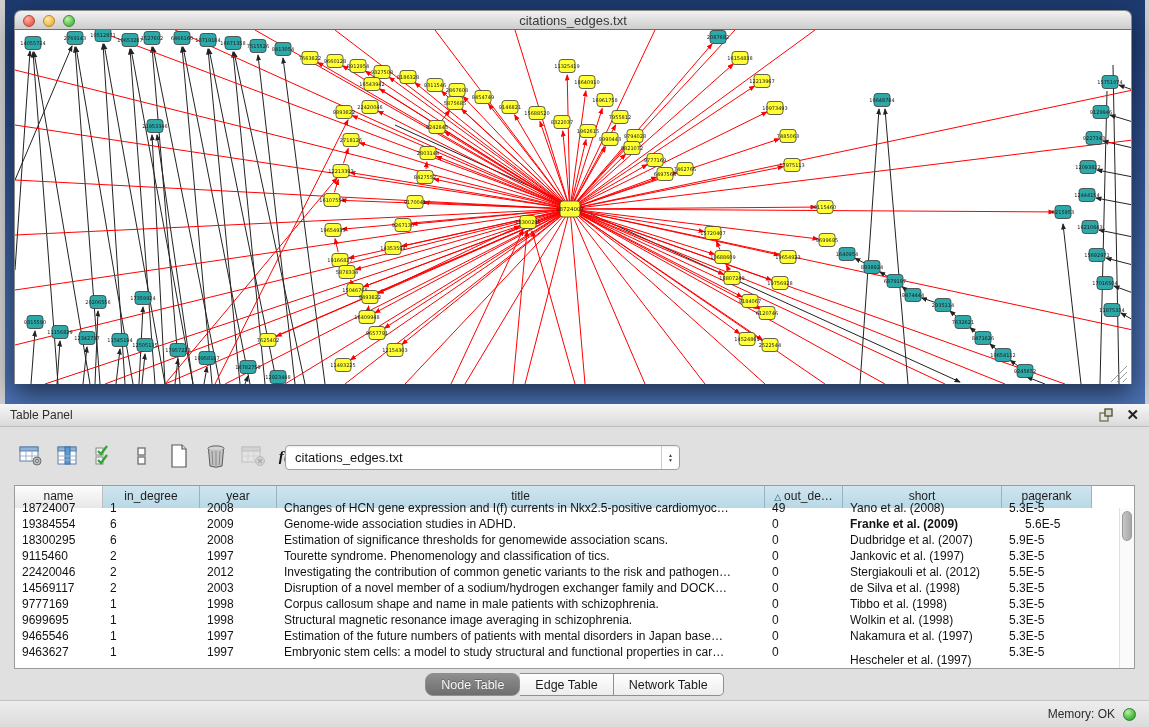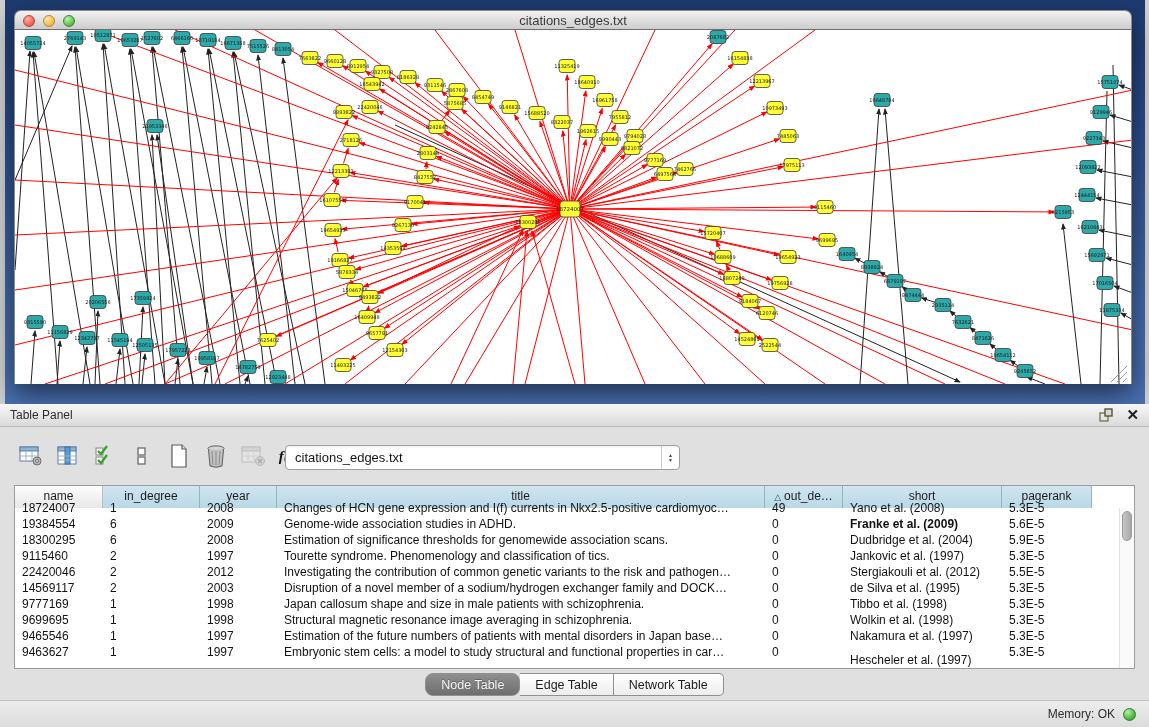--- a/index.html
+++ b/index.html
@@ -855,29 +855,29 @@
             <div class="td" style="width: 159px;">Yano et al. (2008)</div>
             <div class="td" style="width: 90px;">5.3E-5</div>
           </div>
           <div class="trow">
             <div class="td" style="width: 88px;">19384554</div>
             <div class="td" style="width: 97px;">6</div>
             <div class="td" style="width: 77px;">2009</div>
             <div class="td" style="width: 488px;">Genome-wide association studies in ADHD.</div>
             <div class="td" style="width: 78px;">0</div>
             <div class="td" style="width: 159px; font-weight: bold;">Franke et al. (2009)</div>
-            <div class="td" style="width: 90px;">5.6E-5</div>
+            <div class="td" style="width: 90px; margin-left: 16px;">5.6E-5</div>
           </div>
           <div class="trow">
             <div class="td" style="width: 88px;">18300295</div>
             <div class="td" style="width: 97px;">6</div>
             <div class="td" style="width: 77px;">2008</div>
             <div class="td" style="width: 488px;">Estimation of significance thresholds for genomewide association scans.</div>
             <div class="td" style="width: 78px;">0</div>
-            <div class="td" style="width: 159px;">Dudbridge et al. (2004)</div>
+            <div class="td" style="width: 159px;">Dudbridge et al. (2007)</div>
             <div class="td" style="width: 90px;">5.9E-5</div>
           </div>
           <div class="trow">
             <div class="td" style="width: 88px;">9115460</div>
             <div class="td" style="width: 97px;">2</div>
             <div class="td" style="width: 77px;">1997</div>
             <div class="td" style="width: 488px;">Tourette syndrome. Phenomenology and classification of tics.</div>
             <div class="td" style="width: 78px;">0</div>
             <div class="td" style="width: 159px;">Jankovic et al. (1997)</div>
             <div class="td" style="width: 90px;">5.3E-5</div>
@@ -890,28 +890,28 @@
             <div class="td" style="width: 78px;">0</div>
             <div class="td" style="width: 159px;">Stergiakouli et al. (2012)</div>
             <div class="td" style="width: 90px;">5.5E-5</div>
           </div>
           <div class="trow">
             <div class="td" style="width: 88px;">14569117</div>
             <div class="td" style="width: 97px;">2</div>
             <div class="td" style="width: 77px;">2003</div>
             <div class="td" style="width: 488px;">Disruption of a novel member of a sodium/hydrogen exchanger family and DOCK…</div>
             <div class="td" style="width: 78px;">0</div>
-            <div class="td" style="width: 159px;">de Silva et al. (1995)</div>
+            <div class="td" style="width: 159px;">de Silva et al. (1998)</div>
             <div class="td" style="width: 90px;">5.3E-5</div>
           </div>
           <div class="trow">
             <div class="td" style="width: 88px;">9777169</div>
             <div class="td" style="width: 97px;">1</div>
             <div class="td" style="width: 77px;">1998</div>
-            <div class="td" style="width: 488px;">Japan callosum shape and size in male patients with schizophrenia.</div>
+            <div class="td" style="width: 488px;">Corpus callosum shape and name in male patients with schizophrenia.</div>
             <div class="td" style="width: 78px;">0</div>
             <div class="td" style="width: 159px;">Tibbo et al. (1998)</div>
             <div class="td" style="width: 90px;">5.3E-5</div>
           </div>
           <div class="trow">
             <div class="td" style="width: 88px;">9699695</div>
             <div class="td" style="width: 97px;">1</div>
             <div class="td" style="width: 77px;">1998</div>
             <div class="td" style="width: 488px;">Structural magnetic resonance image averaging in schizophrenia.</div>
             <div class="td" style="width: 78px;">0</div>

